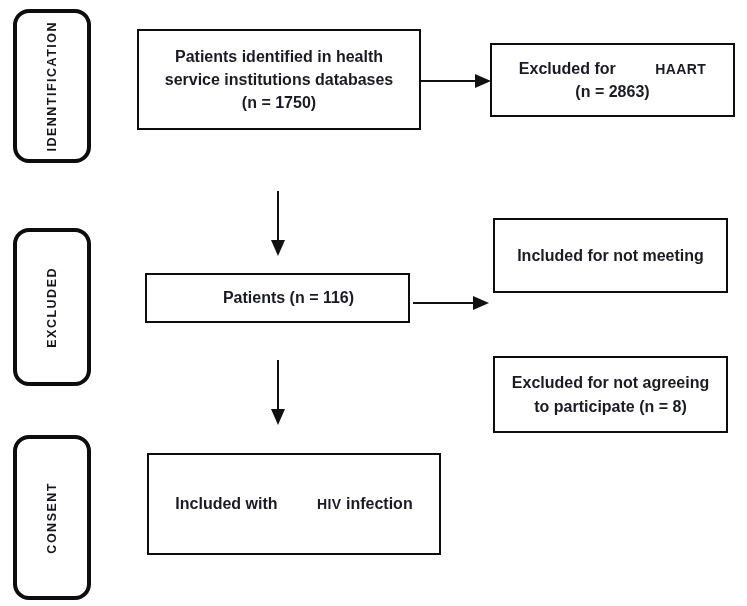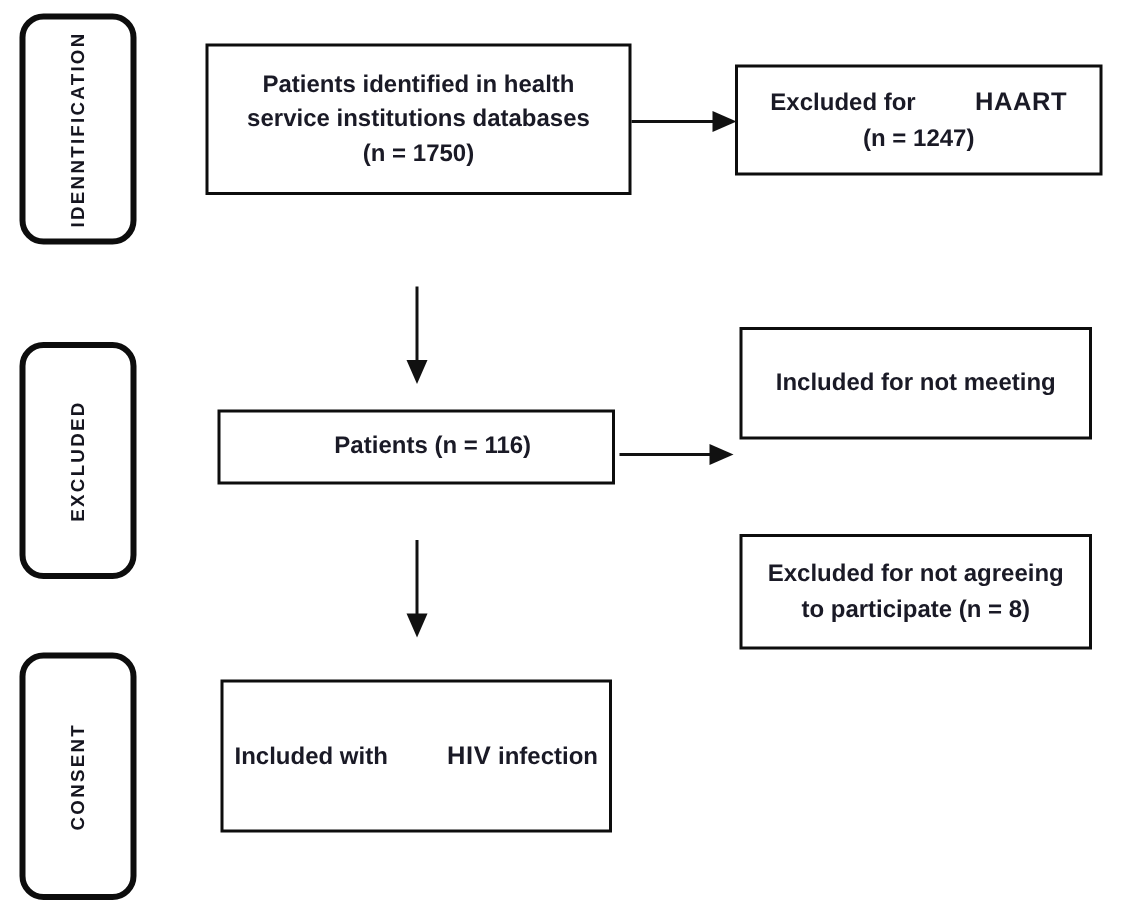--- a/index.html
+++ b/index.html
@@ -46,42 +46,42 @@
     text-align: center;
     color: #1a1a26;
     font-size: 16px;
     font-weight: 600;
     line-height: 1.45;
     box-sizing: border-box;
   }
   .fbox .line { white-space: nowrap; }
   
   .sc {
-    font-size: 17px;
+    font-size: 14px;
     letter-spacing: 0.4px;
     margin-left: 35px;
   }
   .arrows {
     position: absolute;
     left: 0; top: 0;
     width: 747px;
     height: 606px;
     pointer-events: none;
   }
   
   #stage-identification { left: 13px; top: 9px;   width: 70px; height: 146px; }
   #stage-excluded       { left: 13px; top: 228px; width: 70px; height: 150px; }
   #stage-consent        { left: 13px; top: 435px; width: 70px; height: 157px; }
 
   #box-identified  { left: 137px; top: 29px;  width: 284px; height: 101px; }
   #box-haart       { left: 490px; top: 43px;  width: 245px; height: 74px;  }
   #box-patients    { left: 145px; top: 273px; width: 265px; height: 50px; padding-left: 22px;  }
   #box-criteria    { left: 493px; top: 218px; width: 235px; height: 75px;  }
   #box-agreeing    { left: 493px; top: 320px; width: 235px; height: 77px; margin-top: 36px;  }
-  #box-included    { left: 147px; top: 453px; width: 261px; height: 102px; }
+  #box-included    { left: 147px; top: 453px; width: 294px; height: 102px; }
 </style>
 </head>
 <body>
 
 <div class="canvas">
 
   <div class="stage" id="stage-identification">
     <span class="stage-label">IDENNTIFICATION</span>
   </div>
   <div class="stage" id="stage-excluded">
@@ -92,21 +92,21 @@
   </div>
 
   <div class="fbox" id="box-identified">
     <div class="line">Patients identified in health</div>
     <div class="line">service institutions databases</div>
     <div class="line">(n = 1750)</div>
   </div>
 
   <div class="fbox" id="box-haart">
     <div class="line"><span>Excluded for </span><span class="sc">HAART</span></div>
-    <div class="line">(n = 1247)</div>
+    <div class="line">(n = 2863)</div>
   </div>
 
   <div class="fbox" id="box-patients">
     <div class="line">Patients (n = 116)</div>
   </div>
 
   <div class="fbox" id="box-criteria">
     <div class="line">Included for not meeting</div>
   </div>
 

